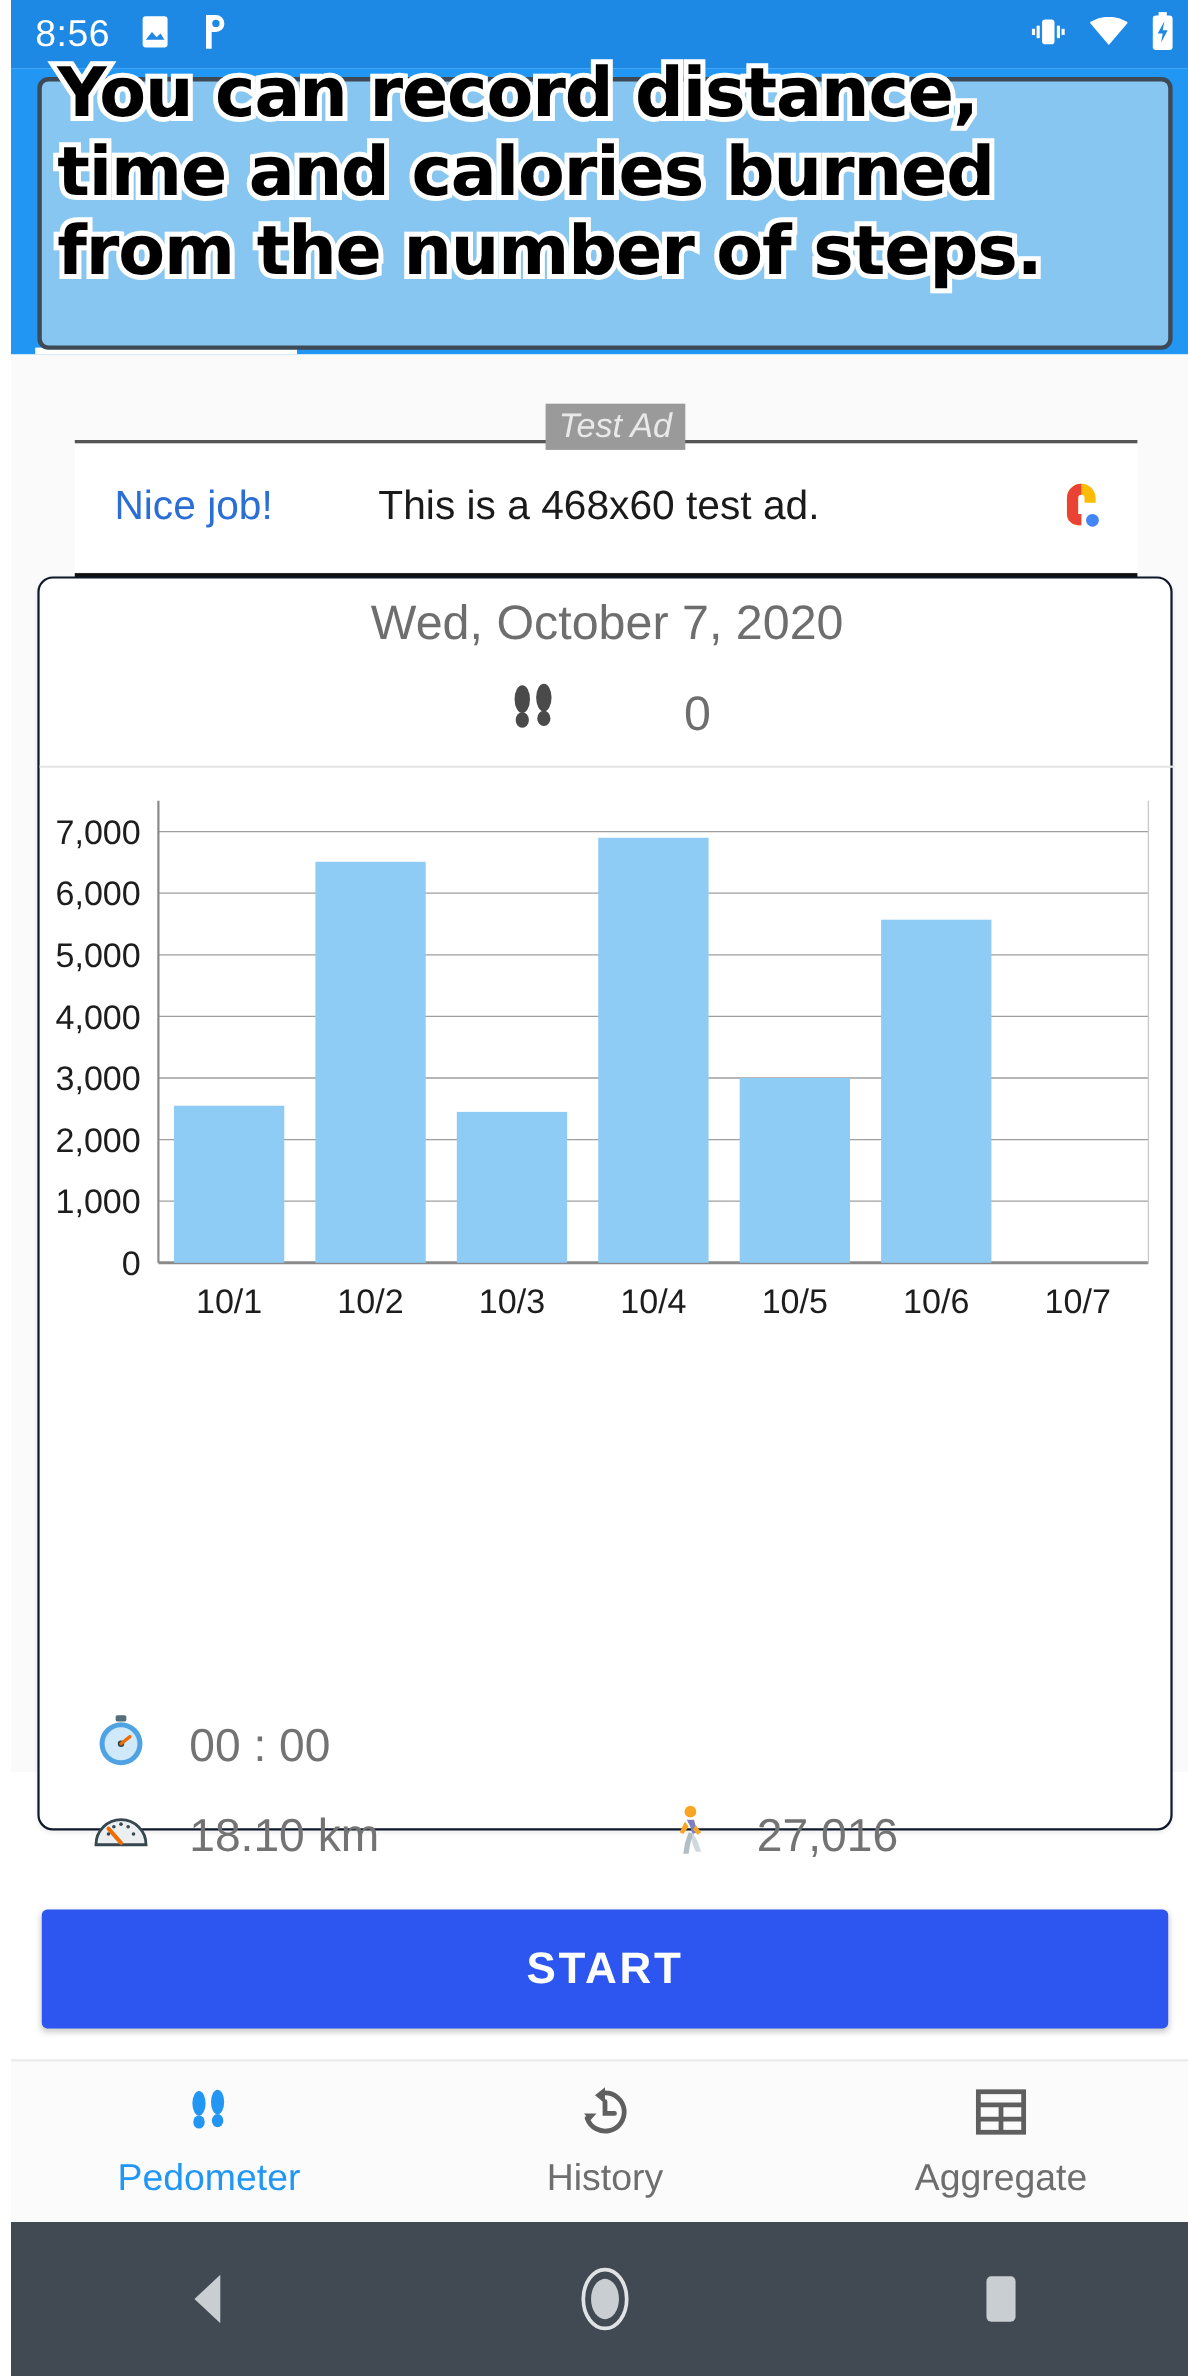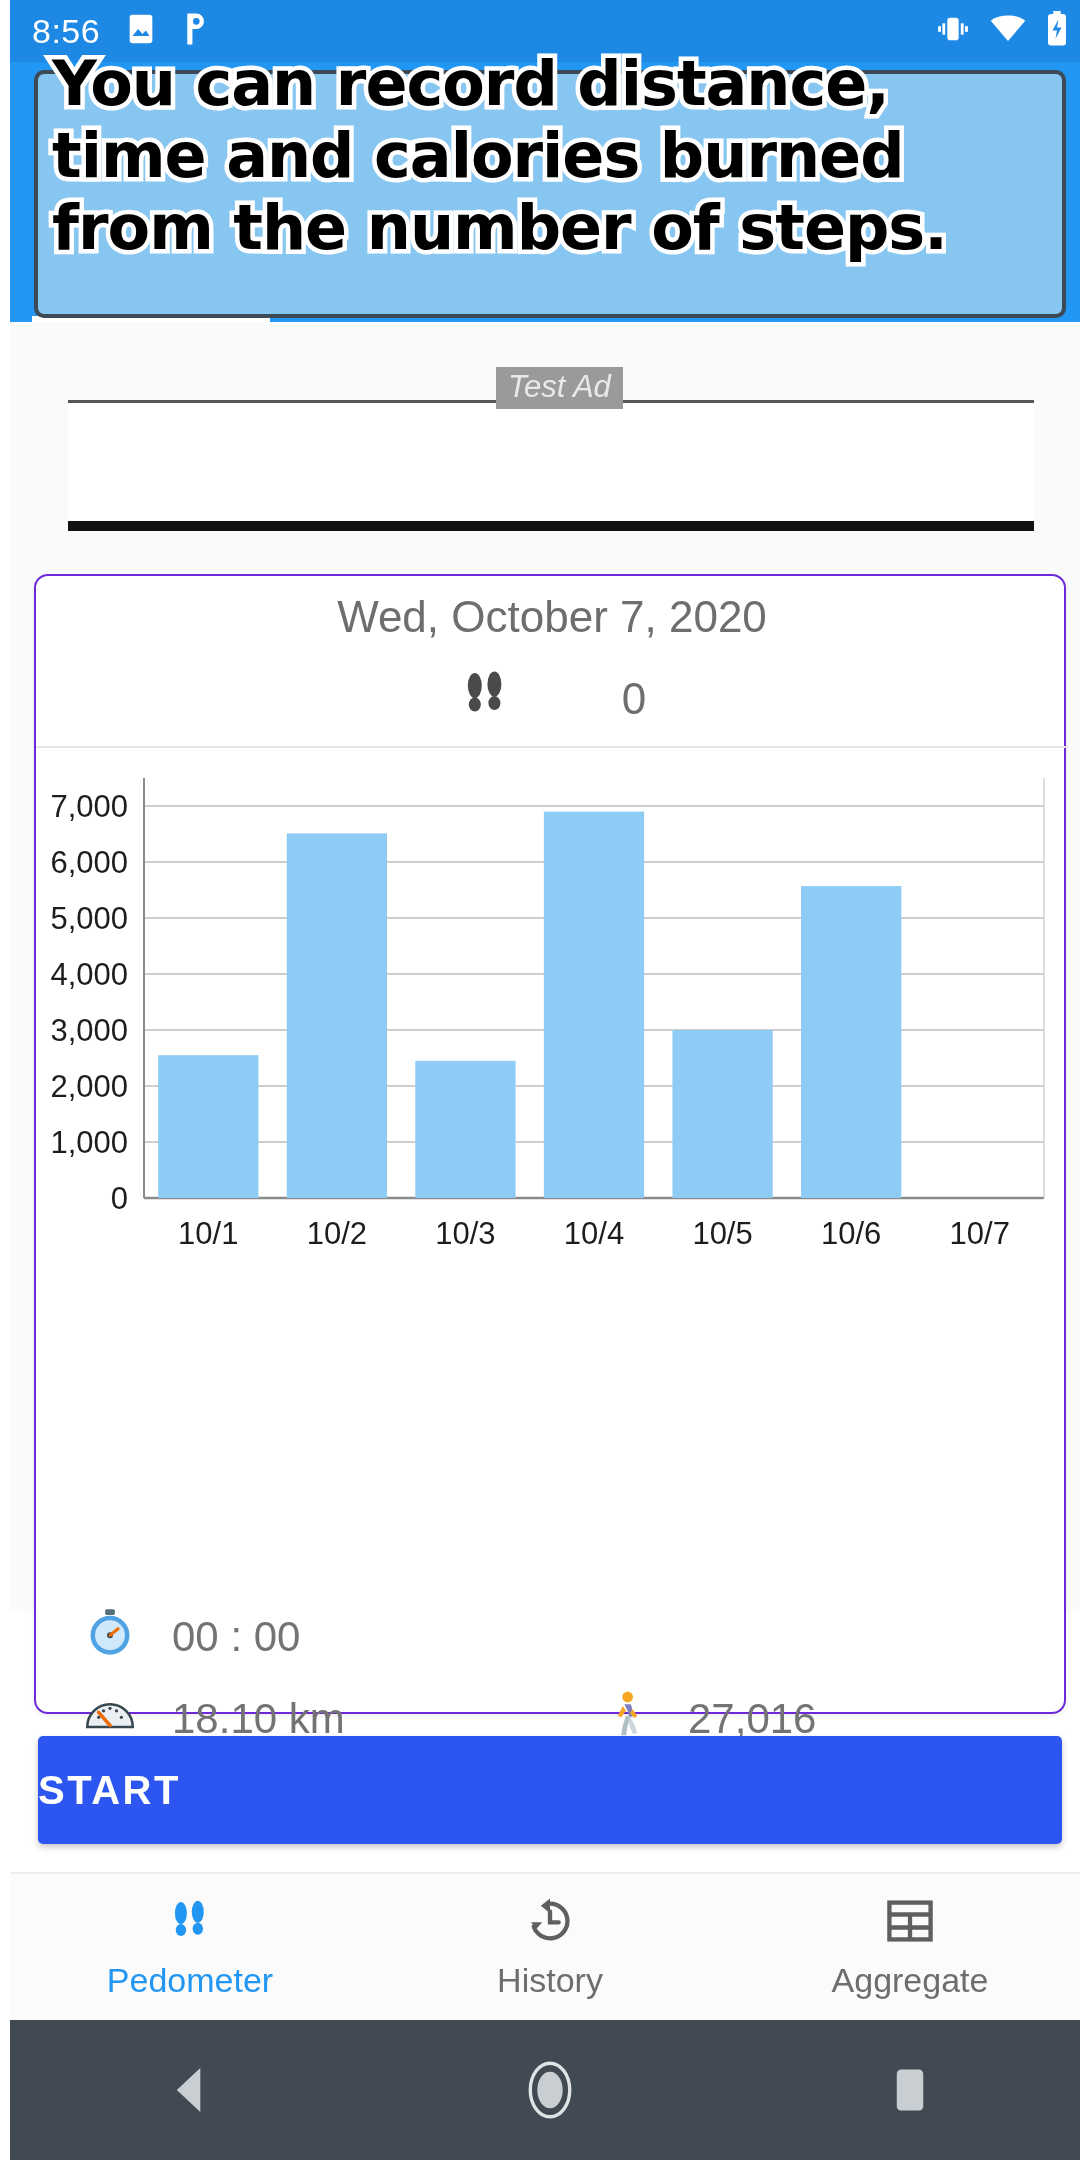--- a/index.html
+++ b/index.html
@@ -69,22 +69,22 @@
   .ad-text {
     color: #1a1a1a; font-size: 37px; margin-left: 96px; white-space: nowrap;
   }
   .ad-logo { margin-left: auto; margin-right: 22px; width: 58px; height: 58px; }
   .adband-bottom {
     position: absolute; top: 118px; left: 0; width: 966px; height: 10px; background: #111;
   }
 
   
   .card {
-    position: absolute; top: 574px; left: 24px; width: 1032px; height: 1140px;
-    background: #ffffff; border: 2px solid #6d28d9; border-radius: 14px;
+    position: absolute; top: 524px; left: 24px; width: 1032px; height: 1140px;
+    background: #ffffff; border: 2px solid #0f172a; border-radius: 14px;
     box-shadow: 0 2px 5px rgba(0,0,0,.07);
   }
   .card-date {
     position: absolute; top: 16px; left: 0; width: 1032px; text-align: center;
     font-size: 44px; color: #6e6e6e;
   }
   .card-steps {
     position: absolute; top: 90px; left: 0; width: 1032px;
     display: flex; justify-content: center; align-items: center;
   }
@@ -104,21 +104,21 @@
   }
   .stat-row { display: flex; width: 1032px; height: 82px; align-items: center; }
   .stat { display: flex; align-items: center; width: 516px; padding-left: 48px; }
   .stat .ico { font-size: 46px; width: 66px; }
   .stat .txt { font-size: 42px; color: #737373; margin-left: 22px; white-space: nowrap; }
 
   
   .startbtn {
     position: absolute; top: 1736px; left: 28px; width: 1024px; height: 108px;
     background: #2d56f0; border-radius: 5px;
-    display: flex; align-items: center; 
+    display: flex; align-items: center; justify-content: center;
     box-shadow: 0 3px 6px rgba(0,0,0,.22);
   }
   .startbtn span { color: #fff; font-size: 40px; font-weight: 700; letter-spacing: 2.5px; }
 
   
   .bottomnav {
     position: absolute; top: 1872px; left: 0; width: 1080px; height: 148px;
     background: #fbfbfb; border-top: 2px solid #ececec;
     display: flex;
   }
@@ -211,20 +211,32 @@
       <div class="tab first">1 DAY</div>
       <div class="tab">1 WEEK</div>
       <div class="tab">1 MONTH</div>
       <div class="tab">3 MON</div>
     </div>
     <div class="tab-indicator"></div>
   </div>
 
   <div class="adband">
     <div class="ad-badge">Test Ad</div>
+    <div class="ad-row">
+      <div class="ad-nice">Nice job!</div>
+      <div class="ad-text">This is a 468x60 test ad.</div>
+      <span class="ad-logo">
+        <svg width="58" height="58" viewBox="0 0 40 40">
+          <path d="M20 6c-5 0-9 4-9 9v10a7 7 0 0 0 7 7h2v-7h-2V15a2 2 0 0 1 4 0v3h7v-3c0-5-4-9-9-9z" fill="#fbbc04"></path>
+          <path d="M11 15c0-5 4-9 9-9v7a2 2 0 0 0-2 2v10h-7z" fill="#ea4335"></path>
+          <path d="M11 25a7 7 0 0 0 7 7h2v-7z" fill="#ea4335"></path>
+          <circle cx="27" cy="29" r="4" fill="#4285f4"></circle>
+        </svg>
+      </span>
+    </div>
     <div class="adband-bottom"></div>
   </div>
 
   <div class="card">
     <div class="card-date">Wed, October 7, 2020</div>
     <div class="card-steps">
       <span class="foot">
         <svg width="56" height="56" viewBox="0 0 40 40">
           <ellipse cx="12" cy="14" rx="5" ry="9" fill="#4a4a4a"></ellipse>
           <ellipse cx="12" cy="27.5" rx="4.3" ry="5" fill="#4a4a4a"></ellipse>

